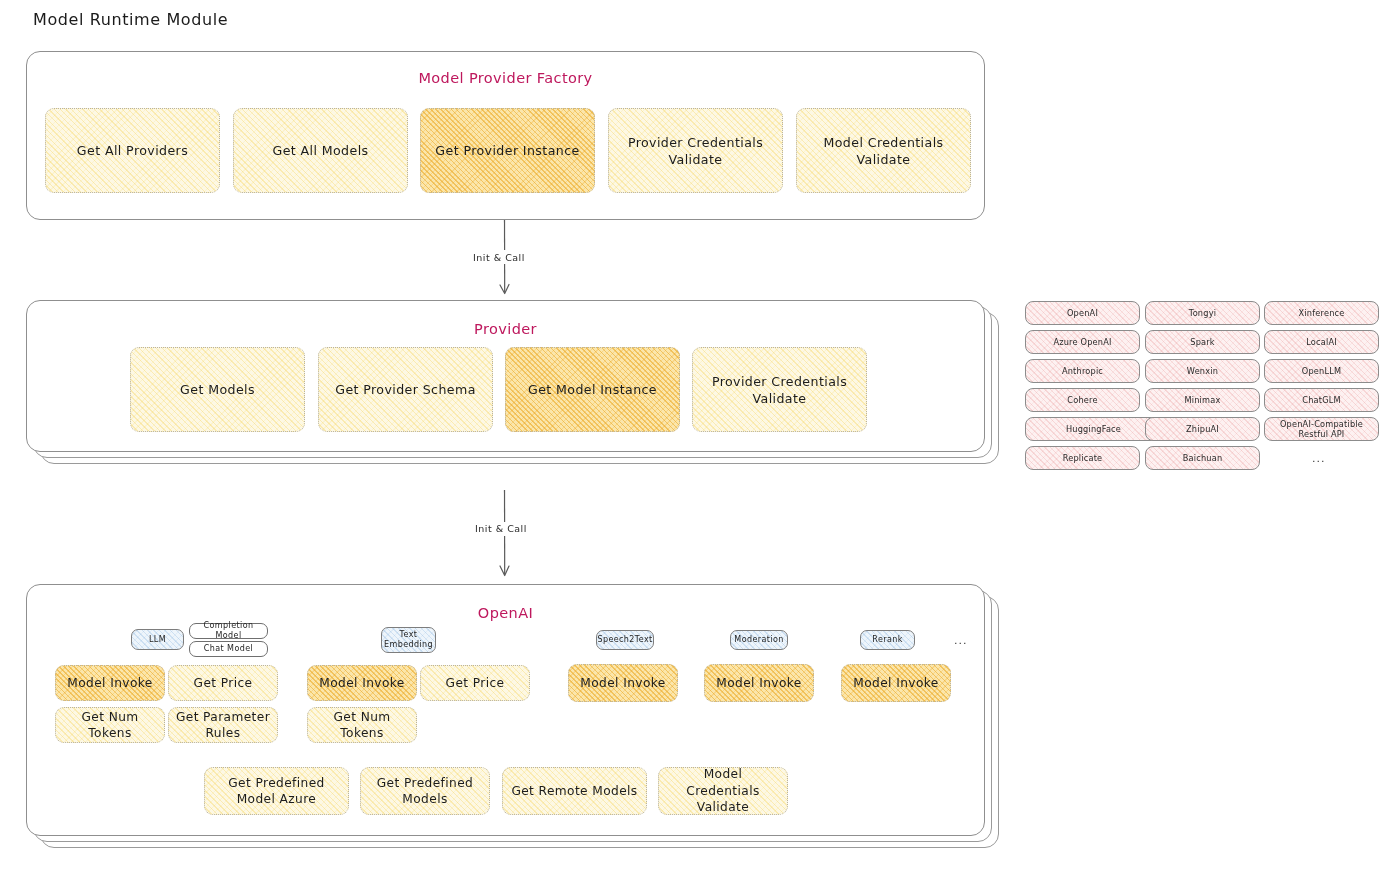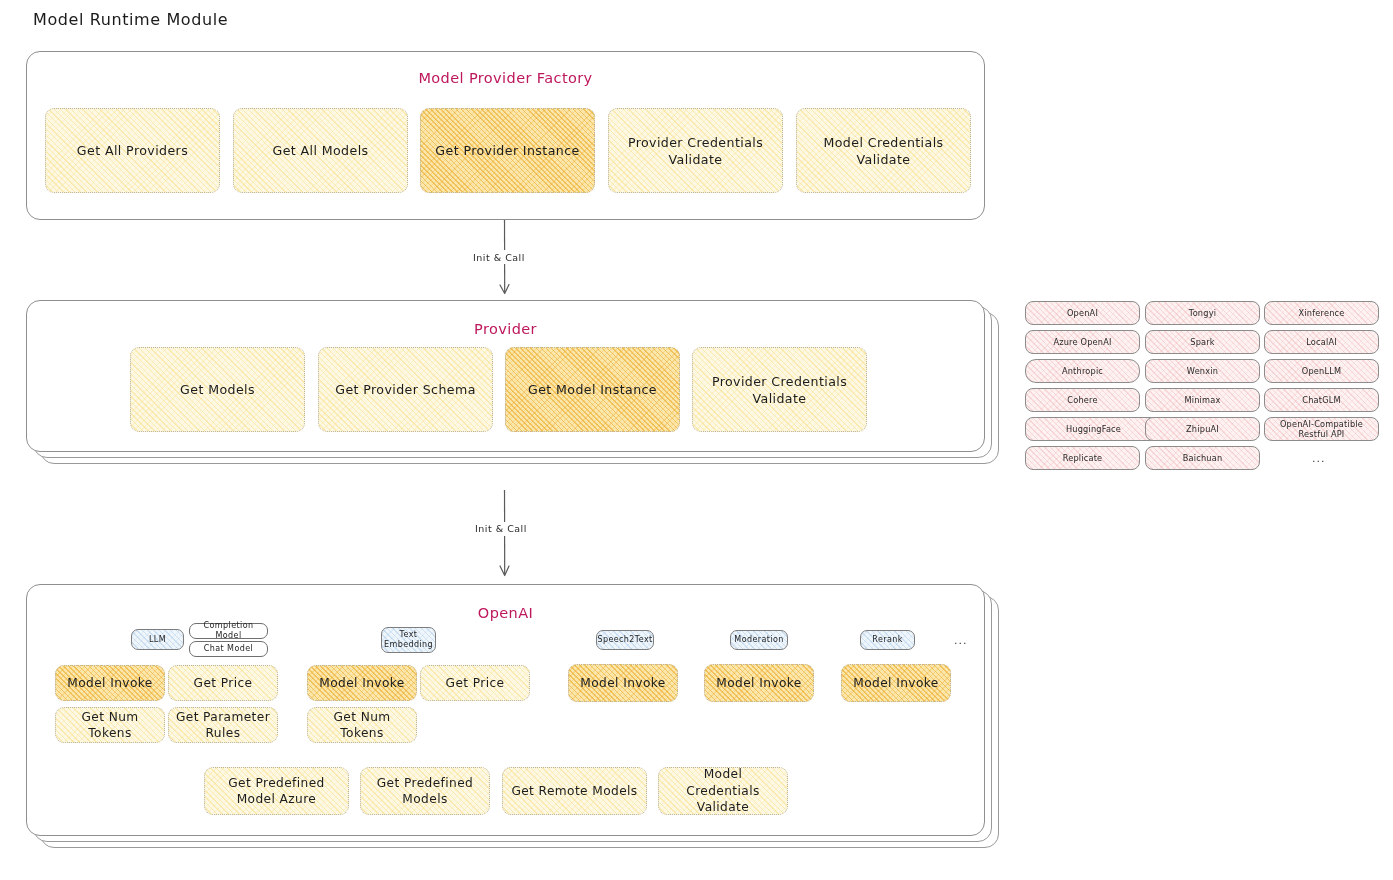--- a/index.html
+++ b/index.html
@@ -203,21 +203,21 @@
     <span>Provider Credentials Validate</span>
   </div>
 </div>
 
 <div class="chip hatch-pink sketch" style="left:1025px; top:301px; width:115px; height:24px;">
   <span>OpenAI</span>
   </div>
 <div class="chip hatch-pink sketch" style="left:1025px; top:330px; width:115px; height:24px;">
   <span>Azure OpenAI</span>
   </div>
-<div class="chip hatch-pink sketch" style="left:1025px; top:359px; width:115px; height:24px;border-radius:11px;">
+<div class="chip hatch-pink sketch" style="left:1025px; top:359px; width:115px; height:24px;">
   <span>Anthropic</span>
   </div>
 <div class="chip hatch-pink sketch" style="left:1025px; top:388px; width:115px; height:24px;">
   <span>Cohere</span>
   </div>
 <div class="chip hatch-pink sketch" style="left:1025px; top:417px; width:137px; height:24px;">
   <span>HuggingFace</span>
   </div>
 <div class="chip hatch-pink sketch" style="left:1025px; top:446px; width:115px; height:24px;">
   <span>Replicate</span>

